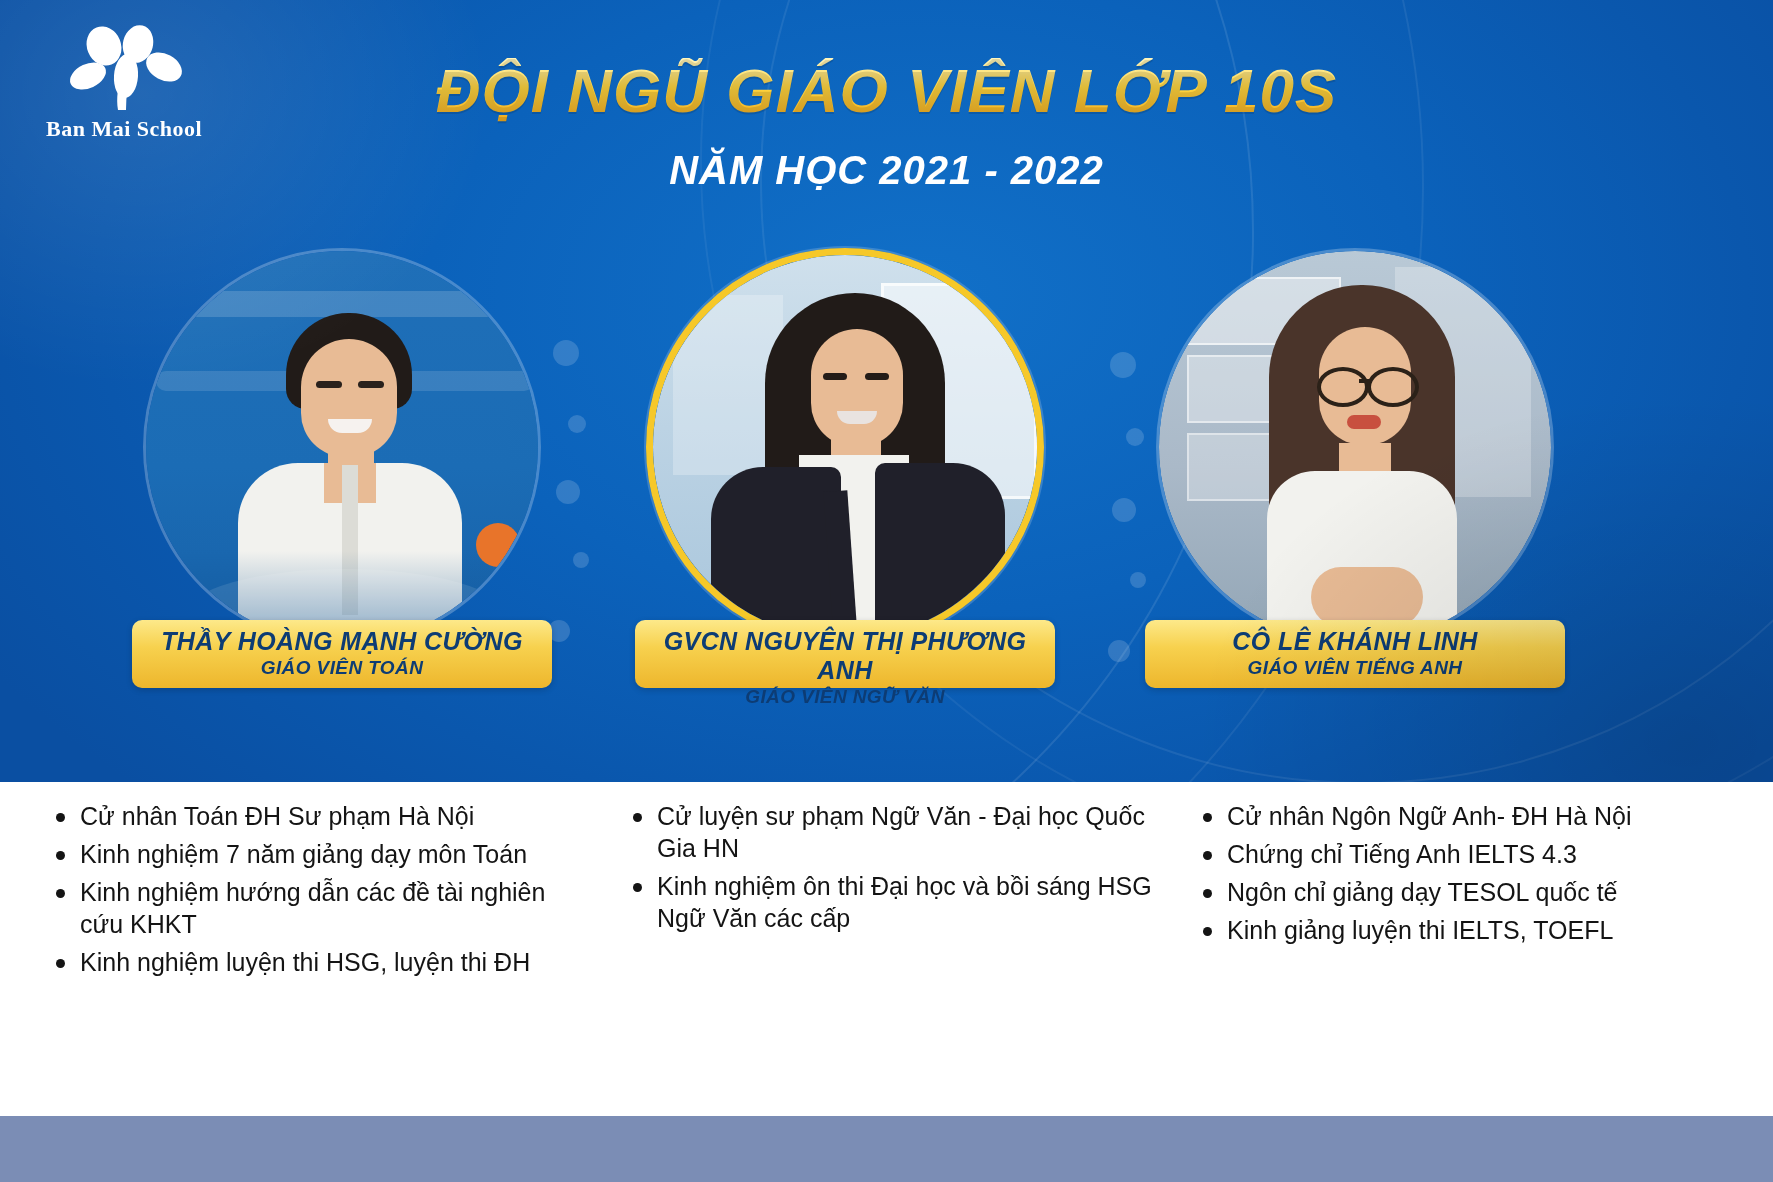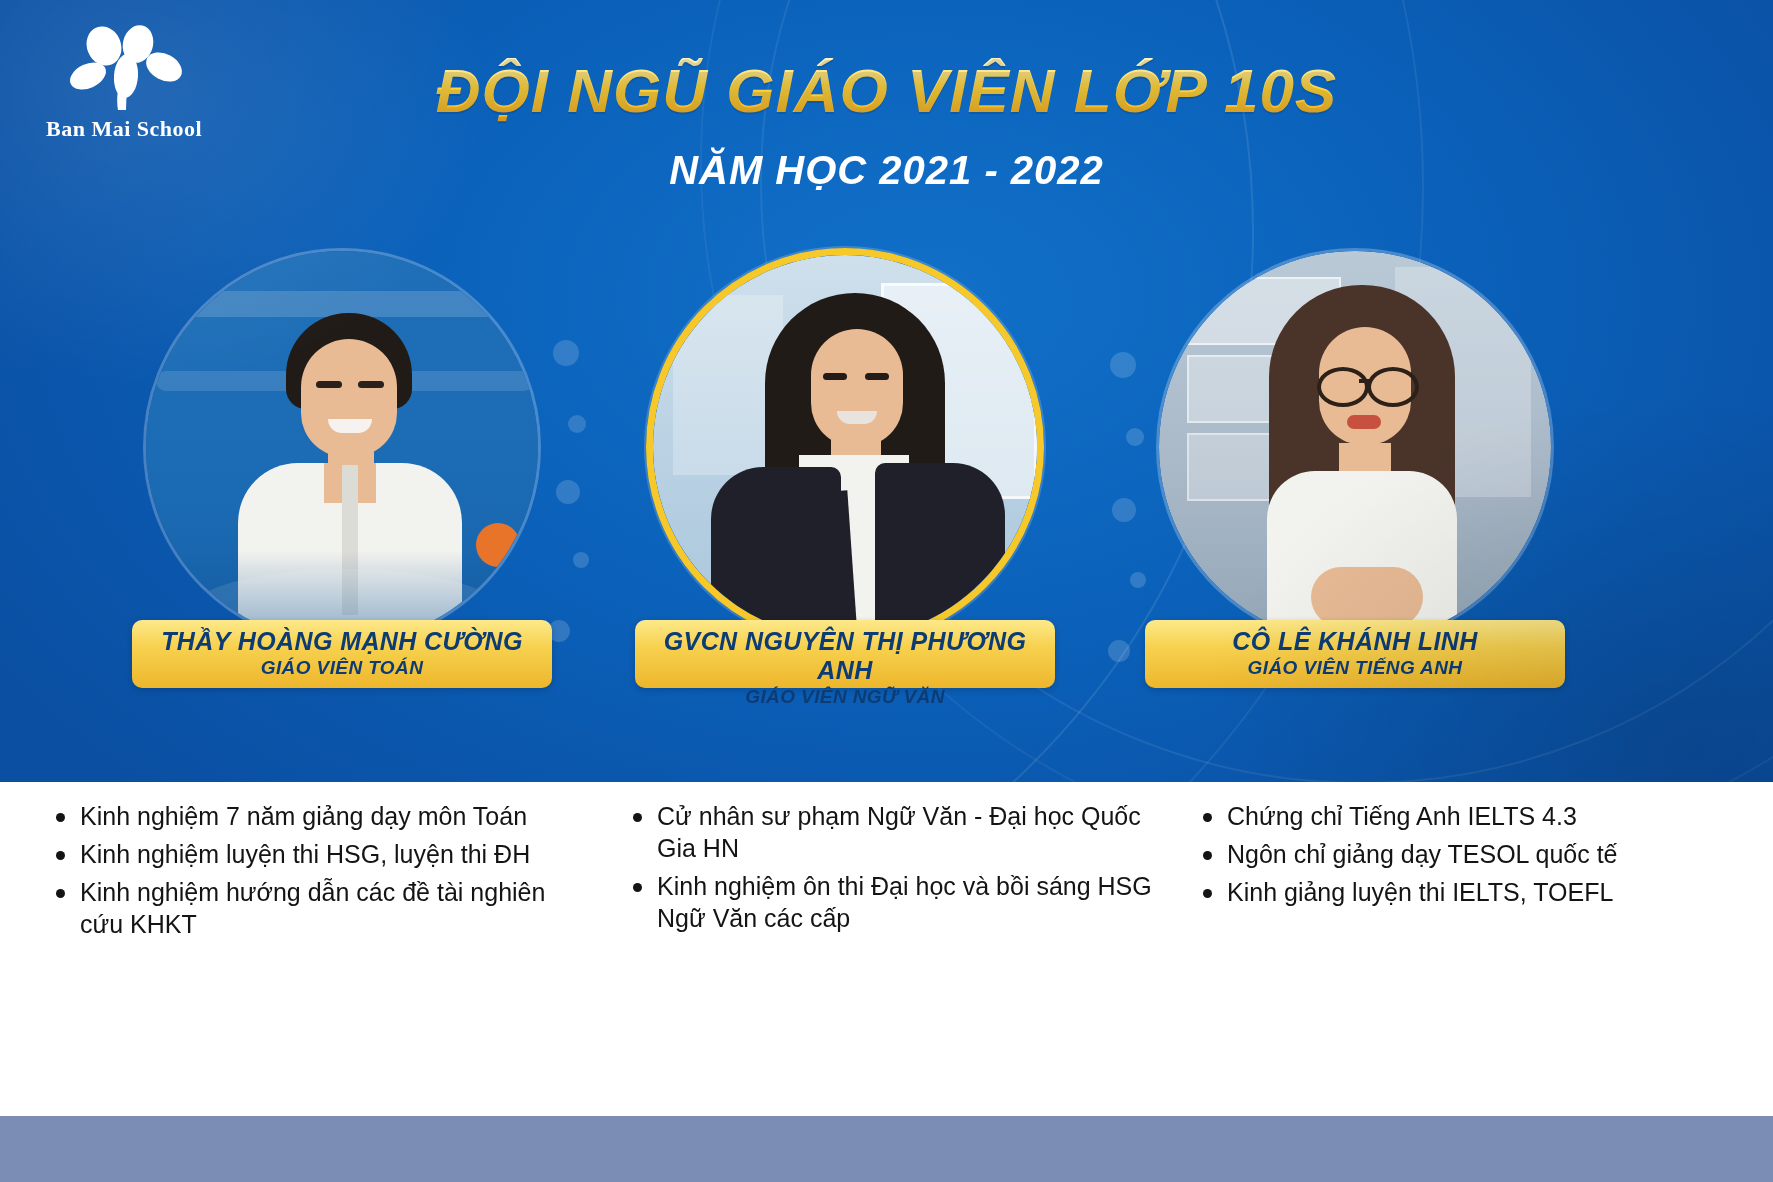--- a/index.html
+++ b/index.html
@@ -355,33 +355,35 @@
       <div class="nameplate">
         <div class="nm">CÔ LÊ KHÁNH LINH</div>
         <div class="sbj">GIÁO VIÊN TIẾNG ANH</div>
       </div>
     </div>
   </div>
 
   <div class="cols">
     <div class="col k1">
       <ul>
+        <li>Cử nhân Toán ĐH Sư phạm Hà Nội</li>
         <li>Kinh nghiệm 7 năm giảng dạy môn Toán</li>
+        <li>Kinh nghiệm hướng dẫn các đề tài nghiên cứu KHKT</li>
         <li>Kinh nghiệm luyện thi HSG, luyện thi ĐH</li>
-        <li>Kinh nghiệm hướng dẫn các đề tài nghiên cứu KHKT</li>
       </ul>
     </div>
     <div class="col k2">
       <ul>
-        <li>Cử nhân sư phạm Ngữ Văn - Đại học Quốc Gia HN</li>
+        <li>Cử luyện sư phạm Ngữ Văn - Đại học Quốc Gia HN</li>
         <li>Kinh nghiệm ôn thi Đại học và bồi sáng HSG Ngữ Văn các cấp</li>
       </ul>
     </div>
     <div class="col k3">
       <ul>
+        <li>Cử nhân Ngôn Ngữ Anh- ĐH Hà Nội</li>
         <li>Chứng chỉ Tiếng Anh IELTS 4.3</li>
         <li>Ngôn chỉ giảng dạy TESOL quốc tế</li>
         <li>Kinh giảng luyện thi IELTS, TOEFL</li>
       </ul>
     </div>
   </div>
 
   <div class="bottom-bar"></div>
 </div>
 

